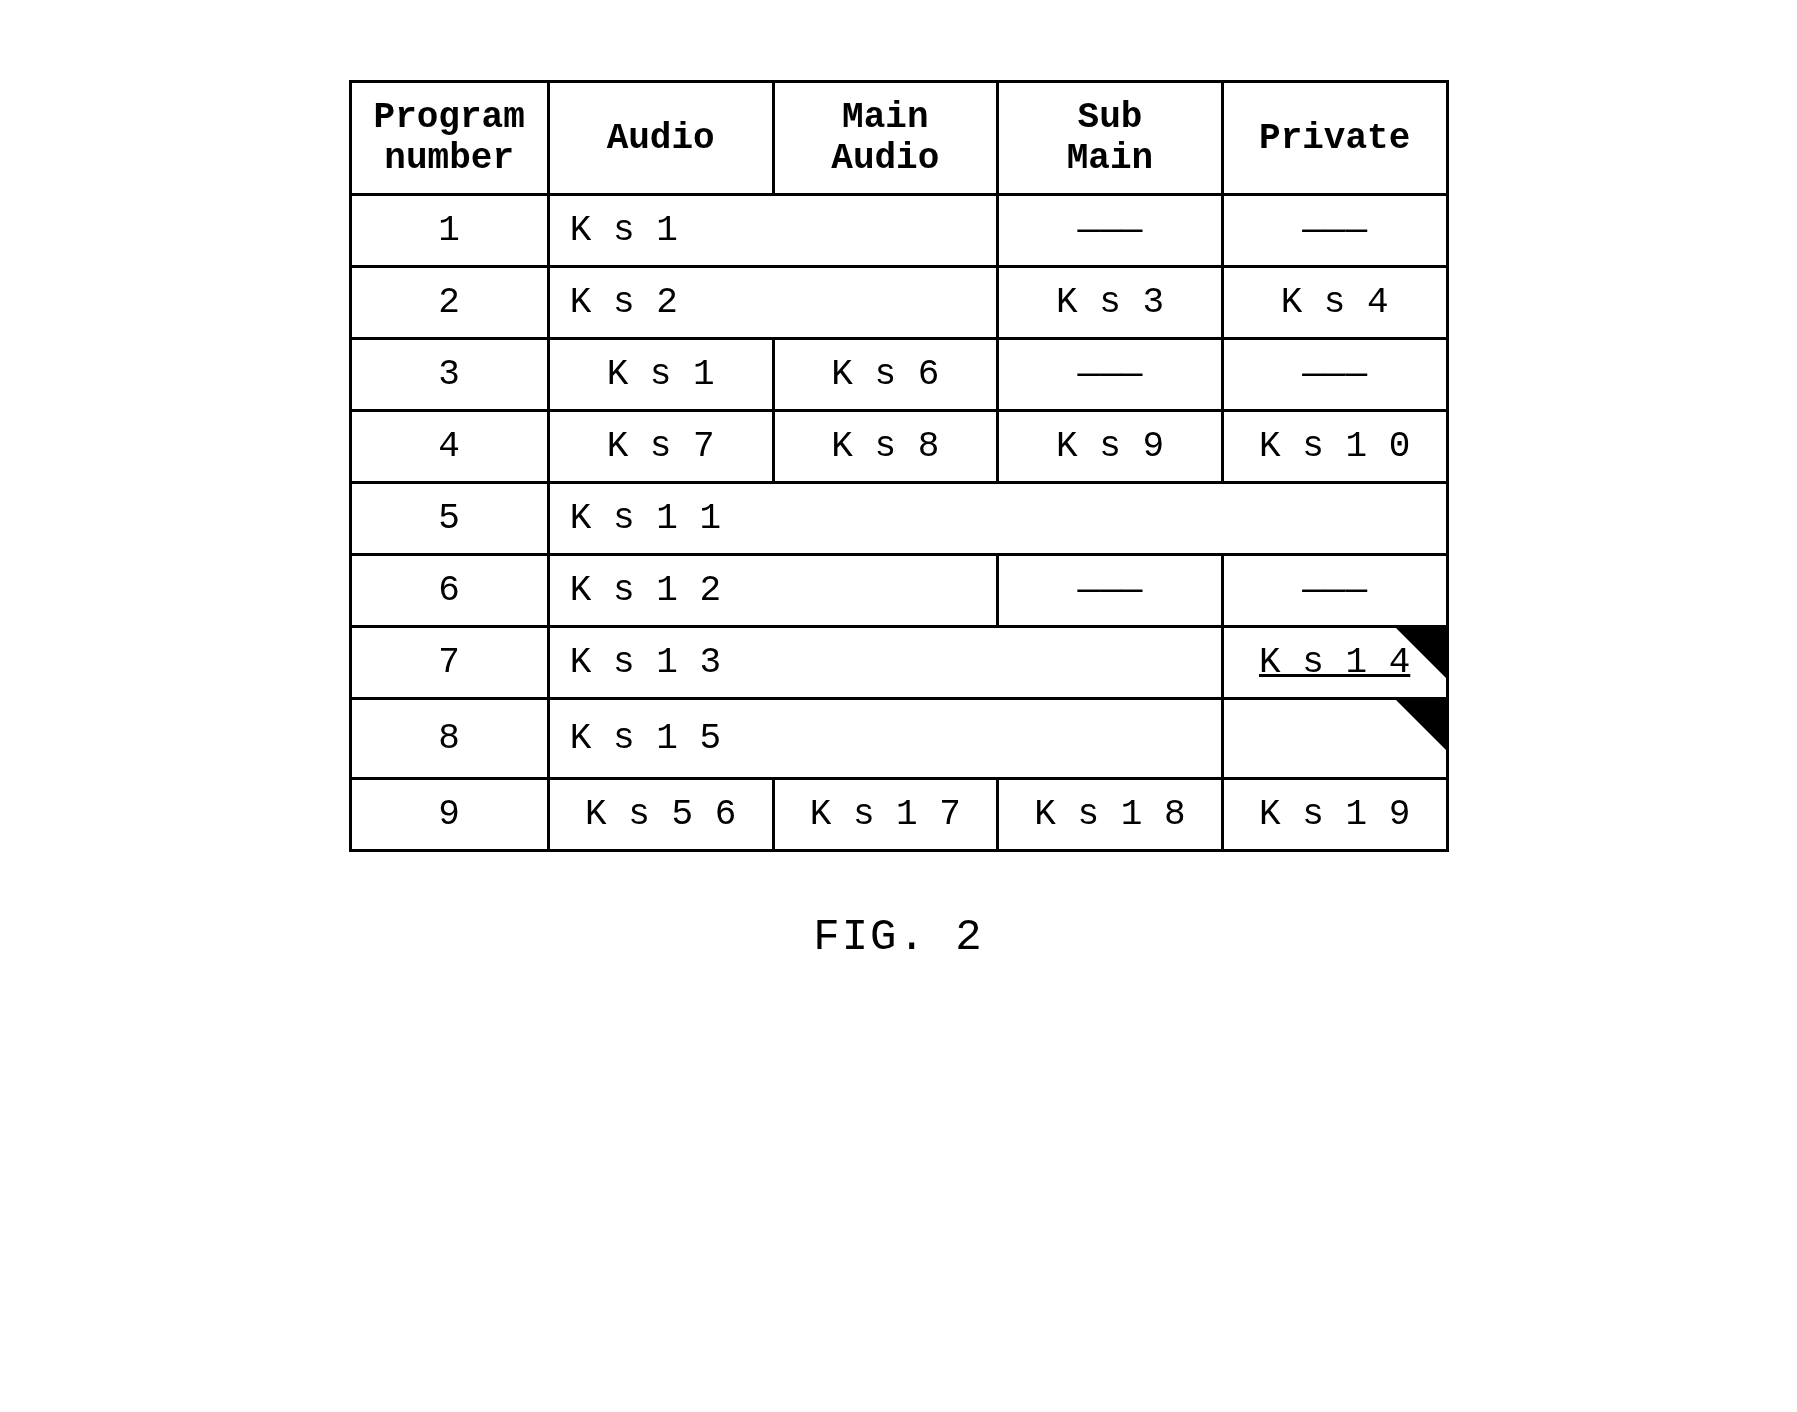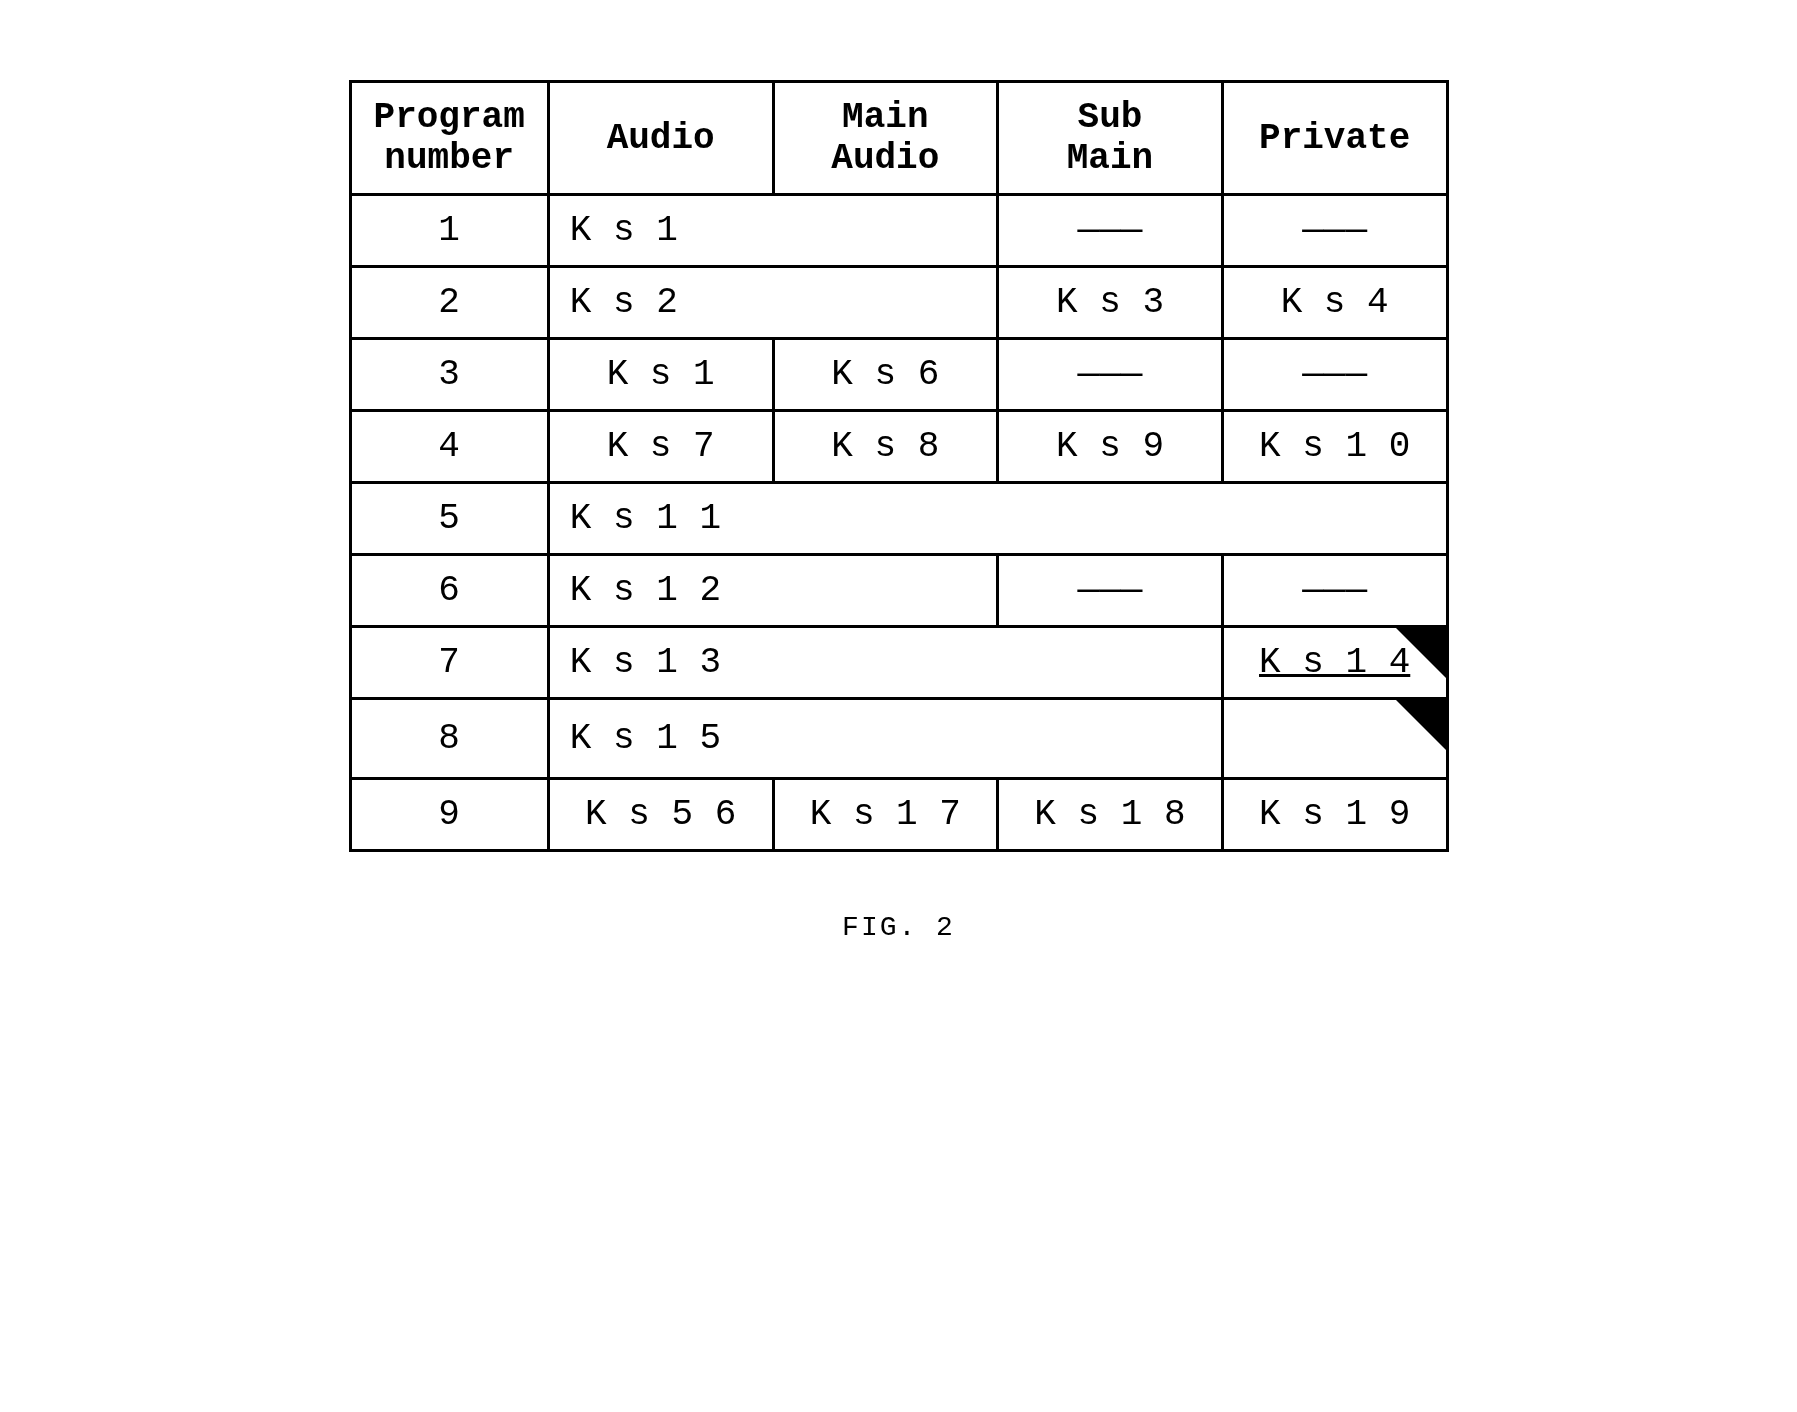--- a/index.html
+++ b/index.html
@@ -62,21 +62,21 @@
     .col-private {
       width: 220px;
     }
 
     .merged-cell {
       text-align: left;
     }
 
     .figure-caption {
       margin-top: 60px;
-      font-size: 28px;
+      font-size: 44px;
       font-family: 'Courier New', Courier, monospace;
       text-align: left;
       letter-spacing: 2px;
     }
   </style>
 </head>
 <body>
 
 <div class="table-container">
   <table>

